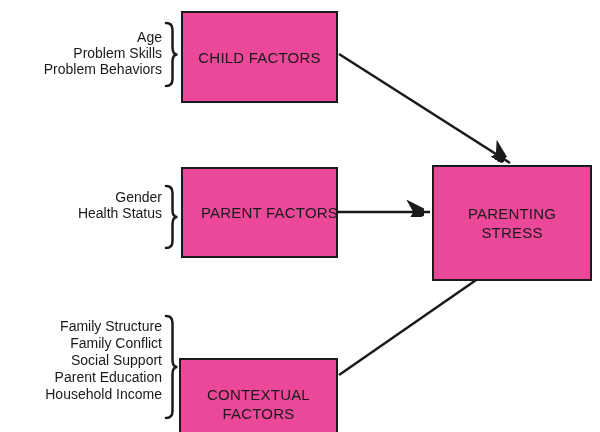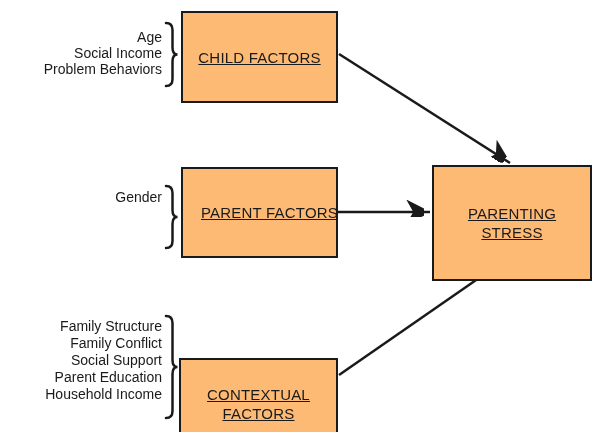--- a/index.html
+++ b/index.html
@@ -21,27 +21,26 @@
     left: 0;
     top: 0;
     width: 600px;
     height: 432px;
     pointer-events: none;
   }
   .factor-box {
     position: absolute;
     box-sizing: border-box;
     border: 2.5px solid #1a1a1a;
-    background: #fdba74;
+    background: #ec4899;
     display: flex;
     flex-direction: column;
     align-items: center;
     justify-content: center;
     text-align: center;
-    text-decoration: underline;
   }
   .box-label {
     font-size: 15px;
     line-height: 19px;
     letter-spacing: 0.2px;
     color: #1a1a1a;
     white-space: nowrap;
   }
   .var-list {
     position: absolute;
@@ -83,26 +82,27 @@
     <path d="M166,186 Q172.5,186 172.5,193 L172.5,210 Q172.5,217 177.5,217 Q172.5,217 172.5,224 L172.5,241 Q172.5,248 166,248" fill="none" stroke="#1a1a1a" stroke-width="2.5" stroke-linecap="round"></path>
     <path d="M166,316 Q172.5,316 172.5,323 L172.5,360 Q172.5,367 177.5,367 Q172.5,367 172.5,374 L172.5,411 Q172.5,418 166,418" fill="none" stroke="#1a1a1a" stroke-width="2.5" stroke-linecap="round"></path>
 
     <line x1="339" y1="54" x2="510" y2="163" stroke="#1a1a1a" stroke-width="2.5" marker-end="url(#arrowhead)"></line>
     <line x1="338" y1="212" x2="430" y2="212" stroke="#1a1a1a" stroke-width="2.5" marker-end="url(#arrowhead)"></line>
     <line x1="339" y1="375" x2="505" y2="260" stroke="#1a1a1a" stroke-width="2.5" marker-end="url(#arrowhead)"></line>
   </svg>
 
   <div class="var-list" id="list-child">
     <div class="var-item">Age</div>
-    <div class="var-item">Social Income</div>
+    <div class="var-item">Problem Skills</div>
     <div class="var-item">Problem Behaviors</div>
   </div>
 
   <div class="var-list" id="list-parent">
     <div class="var-item">Gender</div>
+    <div class="var-item">Health Status</div>
   </div>
 
   <div class="var-list six" id="list-contextual">
     <div class="var-item">Family Structure</div>
     <div class="var-item">Family Conflict</div>
     <div class="var-item">Social Support</div>
     <div class="var-item">Parent Education</div>
     <div class="var-item">Household Income</div>
   </div>
 

